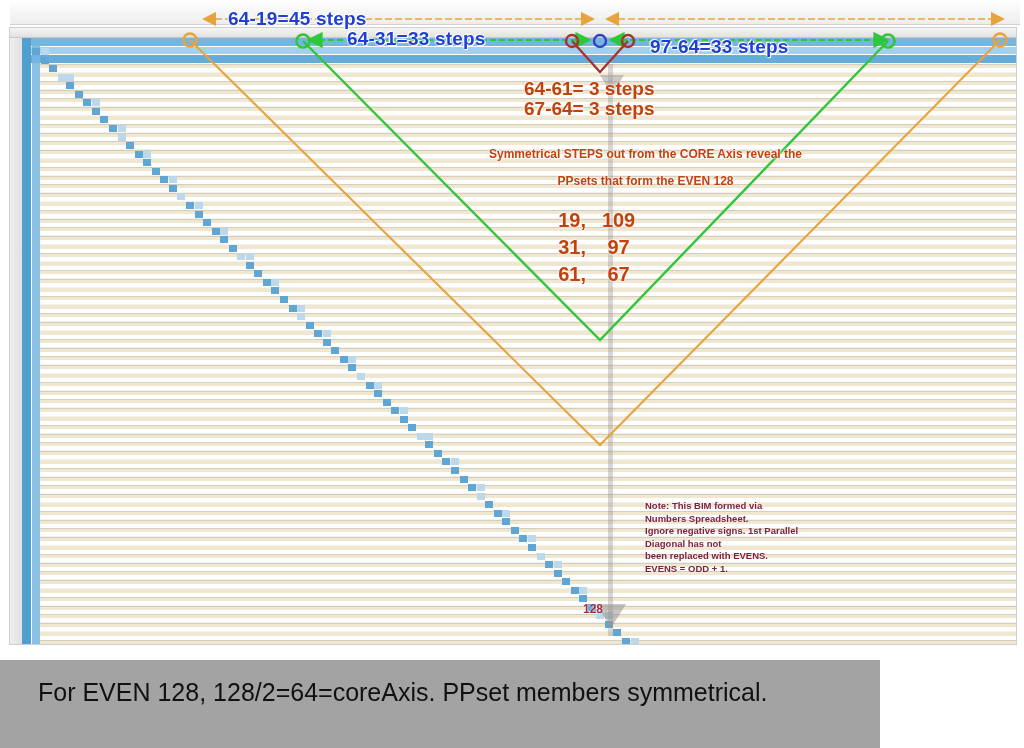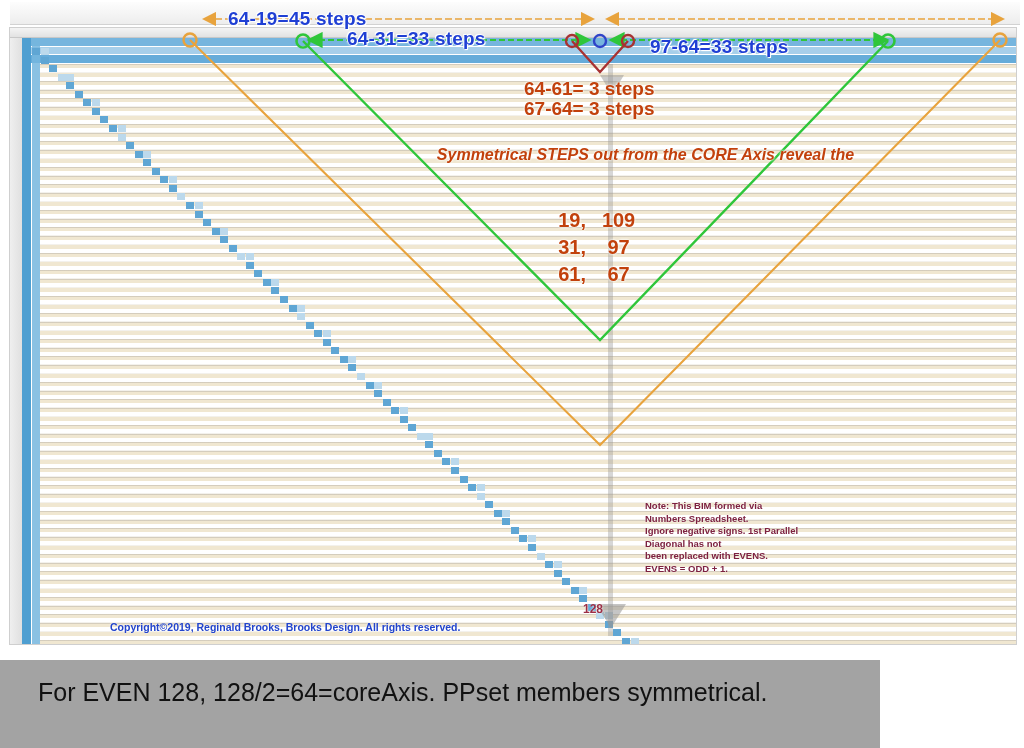--- a/index.html
+++ b/index.html
@@ -121,22 +121,22 @@
   }
   #lbl-6419{left:212px;top:8px;padding-left:16px;}
   #lbl-6431{left:347px;top:28px;}
   #lbl-9764{left:650px;top:20px;margin-top:16px;}
   #lbl-10964{left:808px;top:8px;}
 
   #lbl-6461{left:524px;top:78px;font-size:19px;}
   #lbl-6764{left:524px;top:98px;font-size:19px;}
 
   #headline{
-    left:333px;top:141px;font-size:16px;line-height:27px;
-    width:625px;text-align:center;white-space:normal;font-style:italic;
+    left:333px;top:141px;font-size:12px;line-height:27px;
+    width:625px;text-align:center;white-space:normal;
   }
   #headline .l2{display:block;}
 
   #ppsets{left:552px;top:207px;font-size:20px;line-height:27px;}
   #ppsets .rowpp{display:block;}
   #ppsets .a{display:inline-block;width:34px;text-align:right;}
   #ppsets .b{display:inline-block;width:54px;text-align:center;}
 
   #note{
     left:645px;top:500px;font-size:9.5px;line-height:12.6px;
@@ -340,20 +340,21 @@
 
     <div class="txt blue-step" id="lbl-6419">64-19=45 steps</div>
     <div class="txt blue-step" id="lbl-6431">64-31=33 steps</div>
     <div class="txt blue-step" id="lbl-9764">97-64=33 steps</div>
 
     <div class="txt maroon" id="lbl-6461">64-61= 3 steps</div>
     <div class="txt maroon" id="lbl-6764">67-64= 3 steps</div>
 
     <div class="txt maroon" id="headline">
       <span class="l1">Symmetrical STEPS out from the CORE Axis reveal the</span>
+      <span class="l2">PPsets that form the EVEN 128</span>
     </div>
 
     <div class="txt maroon" id="ppsets">
       <span class="rowpp">
         <span class="a">19,</span>
         <span class="b">109</span>
       </span>
       <span class="rowpp">
         <span class="a">31,</span>
         <span class="b">97</span>
@@ -368,20 +369,19 @@
       <span>Note: This BIM formed via</span>
       <span>Numbers Spreadsheet.</span>
       <span>Ignore negative signs. 1st Parallel</span>
       <span>Diagonal has not</span>
       <span>been replaced with EVENS.</span>
       <span>EVENS = ODD + 1.</span>
     </div>
 
     <div class="txt" id="lbl-128">128</div>
 
-    <div class="txt" id="copyright">Copyright©2019, Reginald Brooks, Brooks Design. All rights reserved.</div>
   </div>
 
   <div id="caption">
     <div id="caption-text">For EVEN 128, 128/2=64=coreAxis. PPset members symmetrical.</div>
   </div>
 
 </div>
 
 </body></html>

